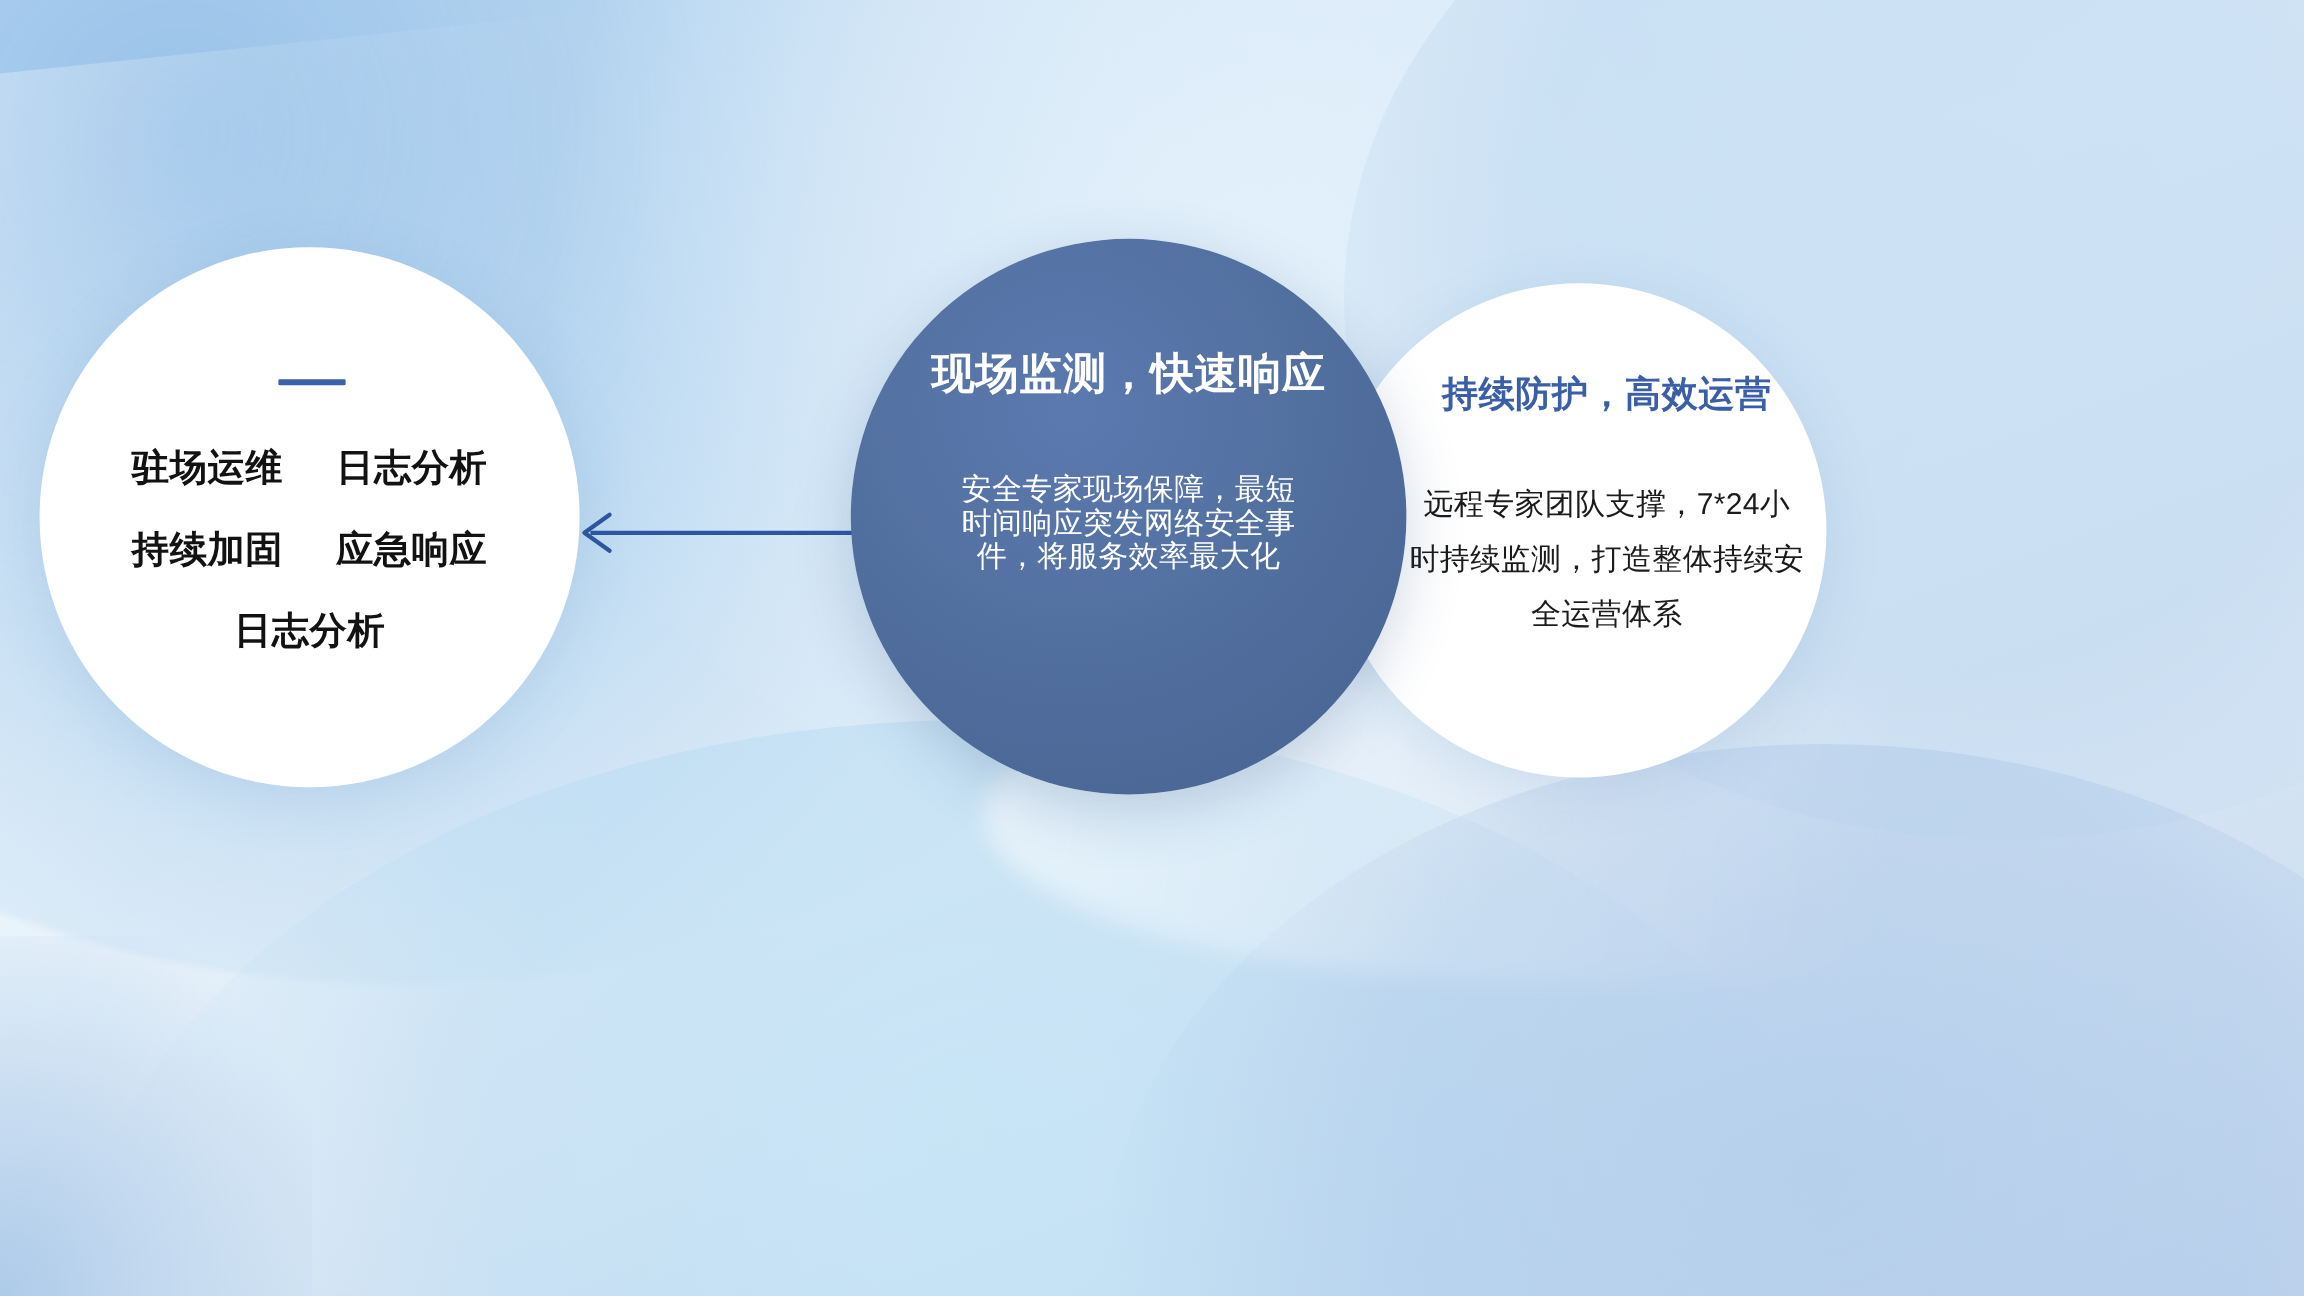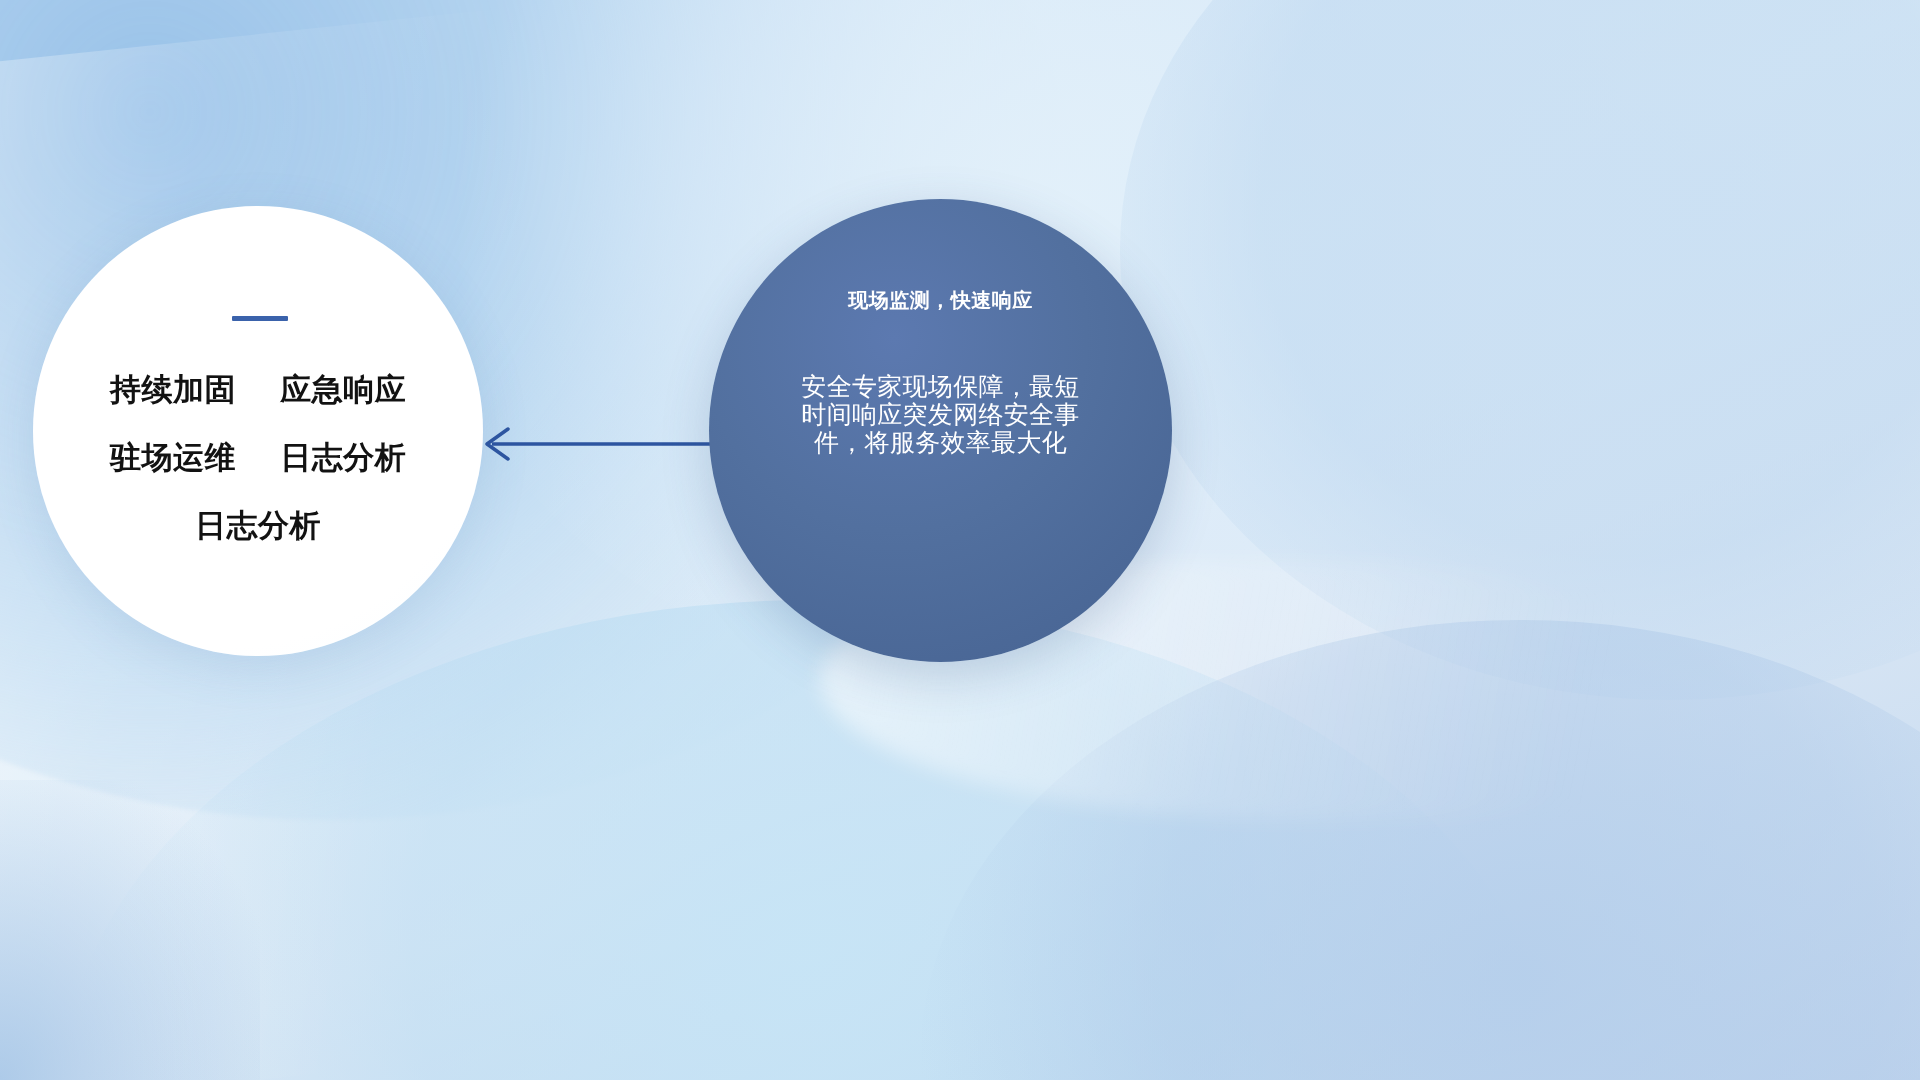--- a/index.html
+++ b/index.html
@@ -165,21 +165,21 @@
     background: radial-gradient(circle at 40% 30%, #5c79b0 0%, #52709f 45%, #4a6796 80%, #46628f 100%);
     z-index: 3;
     display: flex;
     flex-direction: column;
     align-items: center;
     box-shadow: 0 14px 48px rgba(50,80,130,0.22);
   }
 
   .mid-title {
     margin-top: 88px;
-    font-size: 20px;
+    font-size: 36px;
     font-weight: 700;
     color: #ffffff;
     letter-spacing: 0.5px;
     white-space: nowrap;
   }
 
   .mid-body {
     margin-top: 58px;
     width: 290px;
     text-align: center;
@@ -235,39 +235,43 @@
   <div class="bg-blob-4"></div>
   <div class="bg-blob-5"></div>
   <div class="bg-sheen"></div>
   <div class="bg-streak"></div>
   <div class="bg-corner-dark"></div>
 
   <div class="circle circle-left">
     <div class="left-rule"></div>
     <div class="left-lines">
       <div class="left-line">
+        <span>驻场运维</span>
+        <span class="gap"></span>
+        <span>日志分析</span>
+      </div>
+      <div class="left-line">
         <span>持续加固</span>
         <span class="gap"></span>
         <span>应急响应</span>
-      </div>
-      <div class="left-line">
-        <span>驻场运维</span>
-        <span class="gap"></span>
-        <span>日志分析</span>
       </div>
       <div class="left-line">
         <span>日志分析</span>
       </div>
     </div>
   </div>
 
   <svg class="connector" viewBox="0 0 330 80">
     <line x1="326" y1="40" x2="22" y2="40" stroke="#2d55a0" stroke-width="3.5"></line>
     <polyline points="38,25 17,40 38,55" fill="none" stroke="#2d55a0" stroke-width="3.5" stroke-linecap="round" stroke-linejoin="round"></polyline>
   </svg>
 
+  <div class="circle circle-right">
+    <div class="right-title">持续防护，高效运营</div>
+    <div class="right-body">远程专家团队支撑，7*24小时持续监测，打造整体持续安全运营体系</div>
+  </div>
 
   <div class="circle circle-mid">
     <div class="mid-title">现场监测，快速响应</div>
     <div class="mid-body">安全专家现场保障，最短时间响应突发网络安全事件，将服务效率最大化</div>
   </div>
 
 </div>
 
 </body></html>

